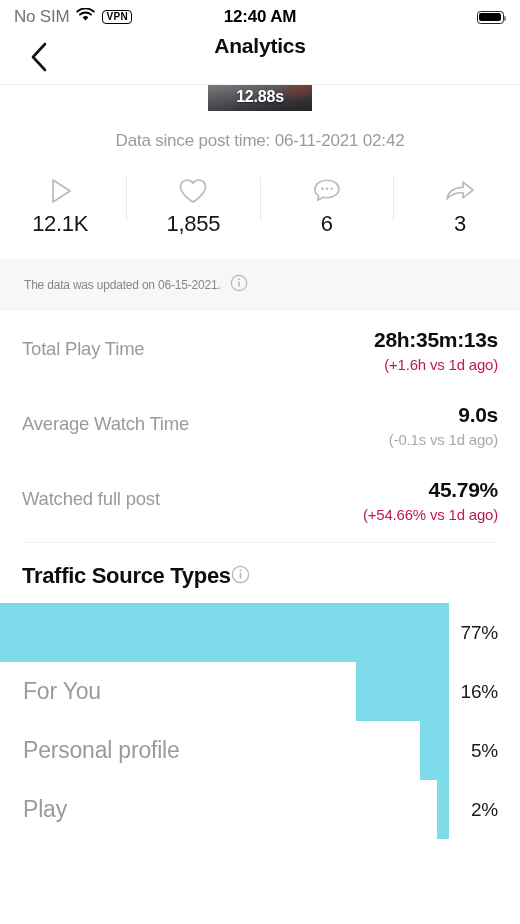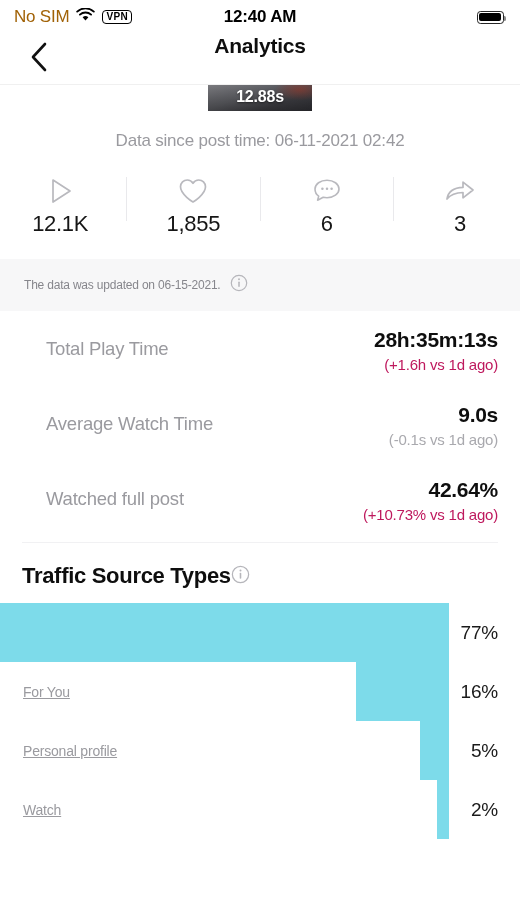--- a/index.html
+++ b/index.html
@@ -11,21 +11,21 @@
     overflow:hidden;
   }
   .screen { position:relative; width:520px; height:924px; background:#fff; }
 
   
   .statusbar {
     height:34px; display:flex; align-items:center;
     padding:0 16px 0 14px; position:relative;
   }
   .sb-left { display:flex; align-items:center; gap:7px; }
-  .sb-carrier { font-size:17px; font-weight:400; color:#a16207; letter-spacing:-0.2px; }
+  .sb-carrier { font-size:17px; font-weight:400; color:#737373; letter-spacing:-0.2px; }
   .sb-wifi { display:block; }
   .sb-vpn {
     border:1.6px solid #000; border-radius:4px;
     font-size:10px; font-weight:700; letter-spacing:0.3px;
     padding:1px 3px 1.5px; color:#000; line-height:1;
   }
   .sb-time {
     position:absolute; left:0; right:0; text-align:center;
     font-size:17px; font-weight:600; color:#000; letter-spacing:-0.2px;
   }
@@ -79,37 +79,37 @@
   .updated {
     margin-top:22px; height:52px; background:#f7f7f8;
     display:flex; align-items:center; padding-left:24px; gap:9px;
   }
   .updated-text { color:#86868c; font-size:12px; letter-spacing:-0.2px; }
 
   
   .metrics { padding:0 22px; }
   .metric { display:flex; align-items:flex-start; justify-content:space-between;
             padding:17px 0 13px; }
-  .metric-label { color:#9a9a9f; font-size:18.5px; letter-spacing:-0.2px; padding-top:10px;margin-left:24px; }
+  .metric-label { color:#9a9a9f; font-size:18.5px; letter-spacing:-0.2px; padding-top:10px; }
   .metric-right { text-align:right; }
   .metric-value { font-size:21px; font-weight:700; color:#0e0e0e; letter-spacing:-0.3px; }
   .metric-delta { font-size:15px; margin-top:4px; letter-spacing:-0.2px; }
   .delta-up { color:#be185d; }
   .delta-down { color:#a9a9ae; }
 
   .section-divider { height:1px; background:#f1f1f3; margin:6px 22px 0; }
 
   
   .traffic-head { display:flex; align-items:center; gap:0; padding:20px 22px 0; }
   .traffic-title { font-size:22px; font-weight:700; color:#0e0e0e; letter-spacing:-0.3px; }
 
   .bars { margin-top:14px; }
   .bar-row { position:relative; height:59px; display:flex; align-items:center; }
-  .bar-label { position:absolute; left:23px; color:#9a9a9f; font-size:14px;
-               letter-spacing:-0.2px;text-decoration:underline; }
+  .bar-label { position:absolute; left:23px; color:#9a9a9f; font-size:23px;
+               letter-spacing:-0.2px; }
   .bar-track { position:absolute; left:0; right:71px; top:0; bottom:0; }
   .bar-fill { position:absolute; right:0; top:0; bottom:0; background:#7ddbea; }
   .bar-pct { position:absolute; right:22px; font-size:19px; color:#1a1a1a;
              letter-spacing:-0.2px; text-align:right; }
 
   .info-ic { display:block; }
 </style>
 </head>
 <body>
 
@@ -218,22 +218,22 @@
     <div class="metric">
       <span class="metric-label">Average Watch Time</span>
       <span class="metric-right">
         <span class="metric-value" style="display:block">9.0s</span>
         <span class="metric-delta delta-down" style="display:block">(-0.1s vs 1d ago)</span>
       </span>
     </div>
     <div class="metric">
       <span class="metric-label">Watched full post</span>
       <span class="metric-right">
-        <span class="metric-value" style="display:block">42.64%</span>
-        <span class="metric-delta delta-up" style="display:block">(+10.73% vs 1d ago)</span>
+        <span class="metric-value" style="display:block">45.79%</span>
+        <span class="metric-delta delta-up" style="display:block">(+54.66% vs 1d ago)</span>
       </span>
     </div>
   </div>
 
   <div class="section-divider"></div>
 
   <div class="traffic-head">
     <span class="traffic-title">Traffic Source Types</span>
     <span class="info-ic">
       <svg width="19" height="19" viewBox="0 0 18 18">
@@ -260,21 +260,21 @@
       <span class="bar-pct">16%</span>
     </div>
     <div class="bar-row">
       <span class="bar-label">Personal profile</span>
       <span class="bar-track">
         <span class="bar-fill" style="width: 6.49351%; background: rgb(125, 219, 234);"></span>
       </span>
       <span class="bar-pct">5%</span>
     </div>
     <div class="bar-row">
-      <span class="bar-label">Watch</span>
+      <span class="bar-label">Play</span>
       <span class="bar-track">
         <span class="bar-fill" style="width: 2.5974%; background: rgb(125, 219, 234);"></span>
       </span>
       <span class="bar-pct">2%</span>
     </div>
   </div>
 
 </div>
 
 </body></html>

